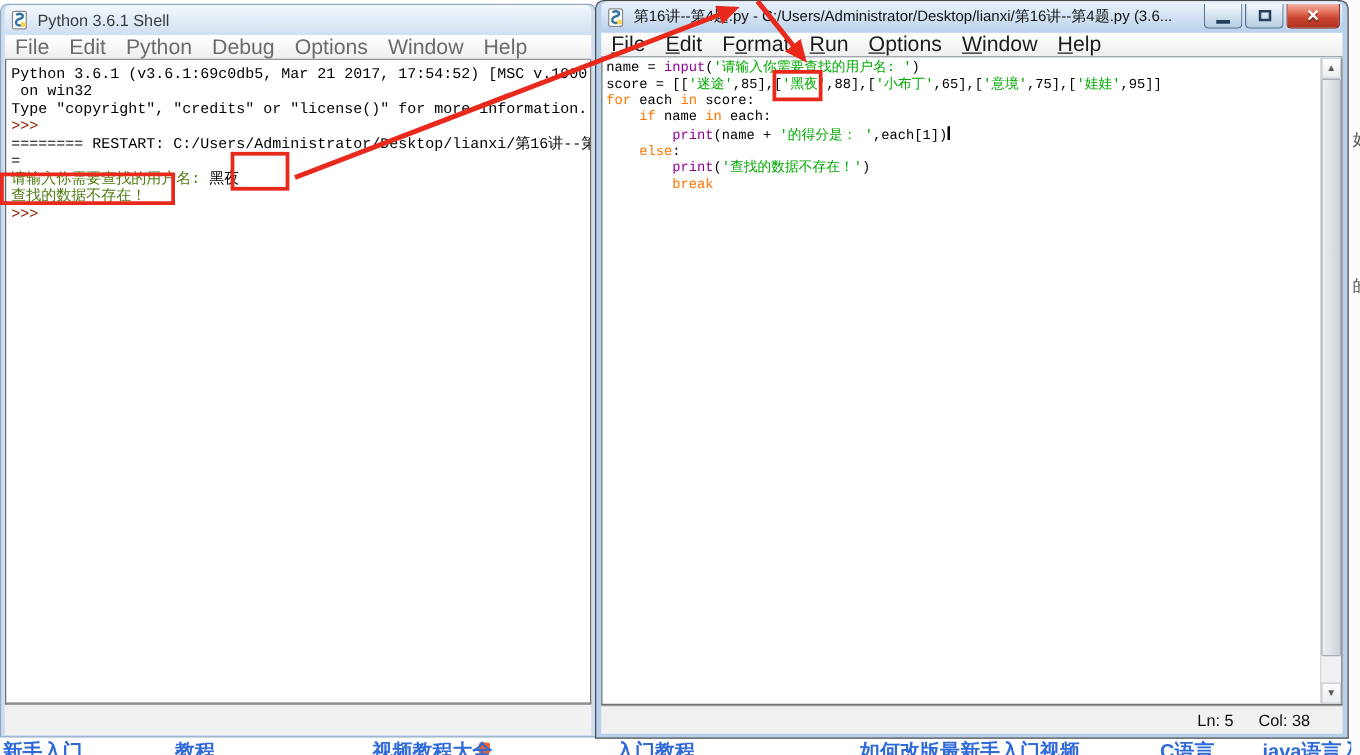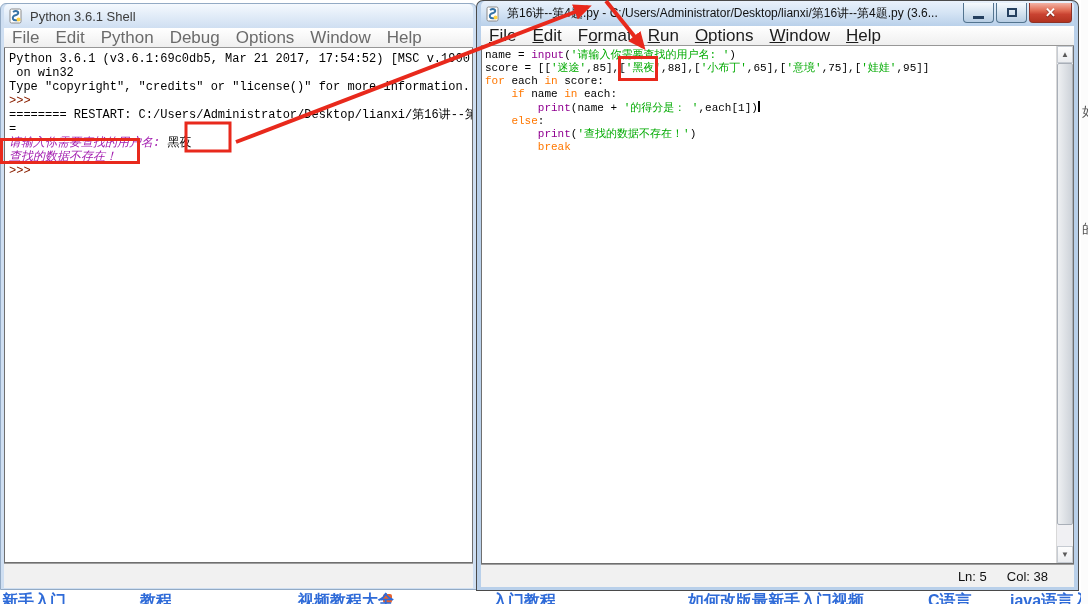--- a/index.html
+++ b/index.html
@@ -42,21 +42,21 @@
   .mn { text-decoration:underline; }
 
   .content { position:relative; background:#ffffff; border:1px solid #6f6f6f; border-top:none; overflow:hidden; }
   .win-left  .content { height:515px; }
   .win-right .content { height:518px; }
 
   .codebox { white-space:pre; font-family:"Liberation Mono","DejaVu Sans Mono",monospace; color:#000; }
   #shell-text  { padding:4px 0 0 4px; font-size:12px; line-height:14px; }
   #editor-text { padding:3px 12px 0 3px; font-size:11px; line-height:13px; }
   .c-plain { color:#000000; }
-  .c-out   { color:#a21caf;font-style:italic; }
+  .c-out   { color:#4d7c0f; }
   .c-prompt{ color:#8a2000; }
   .c-kw    { color:#ff7700; }
   .c-bi    { color:#900090; }
   .c-str   { color:#00aa00; }
   .c-caret { display:inline-block; width:2px; height:11px; background:#000; vertical-align:-1px; }
 
   
   .vscroll { position:absolute; top:0; right:0; bottom:0; width:17px; background:#f0f0f3; border-left:1px solid #d8d8d8; }
   .sbtn { position:absolute; left:0; width:16px; height:17px; background:linear-gradient(#fdfdfd,#ebedf0); border:1px solid #c6cbd2; color:#5a5a5a; font-size:8px; line-height:15px; text-align:center; }
   .sbtn-up { top:0; }

